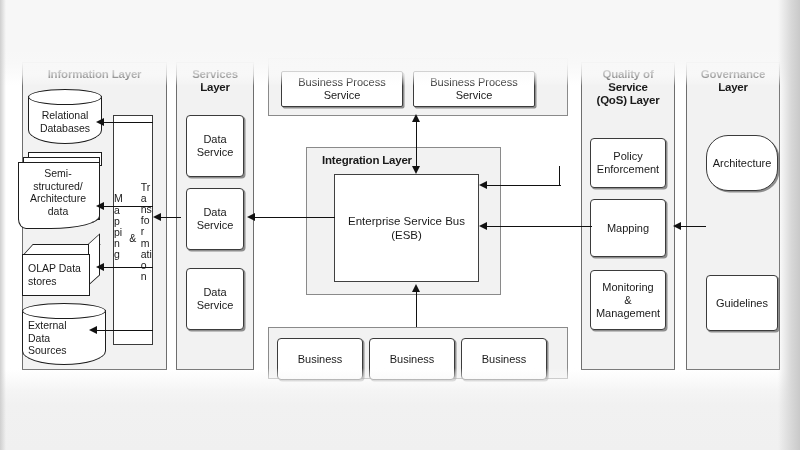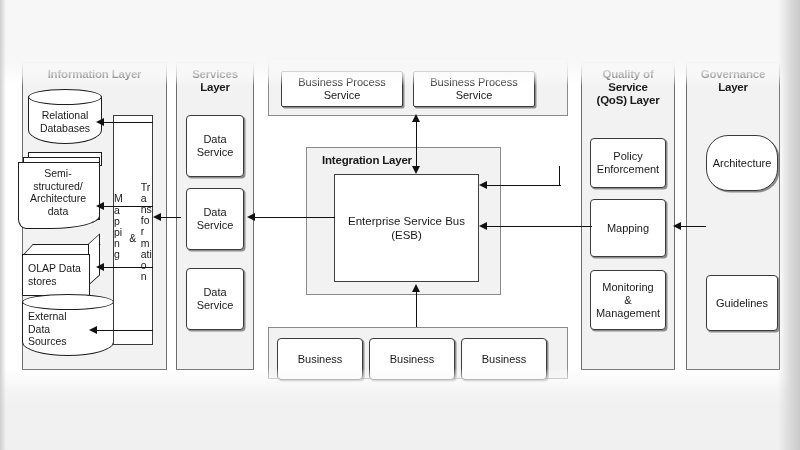--- a/index.html
+++ b/index.html
@@ -228,21 +228,21 @@
     </div>
 
     <div class="shape" style="left:22px; top:182px; width:82px; height:52px;">
       <div class="cube-top" style="left:0px; top:0px; width:66px; height:10px; transform: skewX(-42deg); transform-origin: bottom left;"></div>
       <div class="cube-side" style="left:66px; top:0px; width:10px; height:40px; transform: skewY(-42deg); transform-origin: top left;"></div>
       <div class="cube-front" style="left:0px; top:10px; width:66px; height:40px;"></div>
       <div class="lbl left" style="top:18px; width:66px; white-space:pre-line;">OLAP Data
 stores</div>
     </div>
 
-    <div class="shape" style="left:22px; top:232px; width:92px; height:62px;">
+    <div class="shape" style="left:22px; top:241px; width:84px; height:62px;">
       <div class="cyl-body"></div>
       <div class="cyl-top"></div>
       <div class="lbl left" style="top:16px; white-space:pre-line;">External
 Data
 Sources</div>
     </div>
 
     <div class="vbox" style="left:113px; top:53px; width:40px; height:230px;">
       <div class="vtext" style="margin-top:-6px;">Mapping</div>
       <div class="vtext" style="width:8px; margin-top:18px;">&amp;</div>

